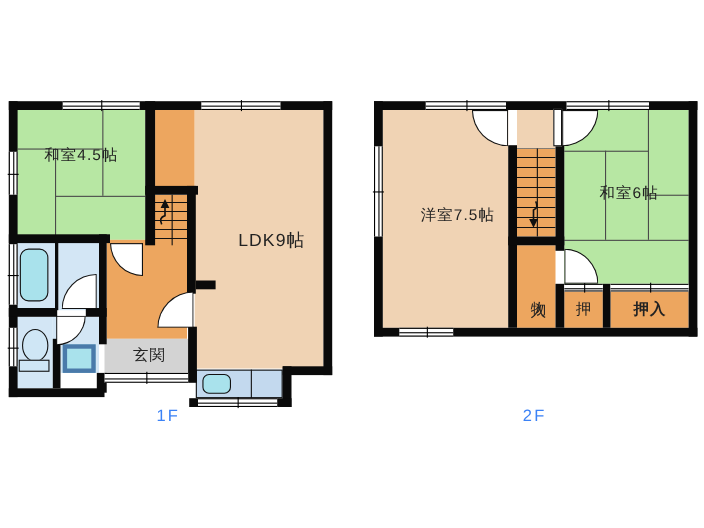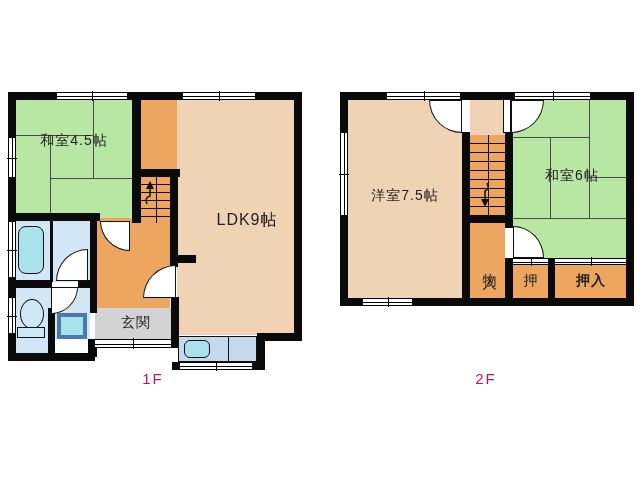--- a/index.html
+++ b/index.html
@@ -4,21 +4,21 @@
 <style>
   html,body{margin:0;padding:0;background:#fff;}
   .canvas{
     position:relative;width:640px;height:480px;background:#ffffff;overflow:hidden;
     font-family:"Liberation Sans","DejaVu Sans",sans-serif;color:#1a1a1a;
   }
   .wall{position:absolute;background:var(--c-wall,#0a0a0a);}
   .room{position:absolute;}
   .label{position:absolute;font-size:14px;color:#222;text-align:center;white-space:nowrap;line-height:1.05;letter-spacing:1px;}
   .label.big{font-size:16px;}
-  .label.floor{font-size:15px;color:#be185d;letter-spacing:2px;}
+  .label.floor{font-size:15px;color:#3b82f6;letter-spacing:2px;}
   .vtext{writing-mode:vertical-rl;text-orientation:upright;white-space:normal;letter-spacing:2px;}
   
   .window-h{position:absolute;background:#fff;border-top:1px solid #000;border-bottom:1px solid #000;box-sizing:border-box;}
   .window-h::before{content:"";position:absolute;left:0;right:0;top:50%;border-top:1px solid #000;}
   .window-h::after{content:"";position:absolute;left:50%;top:-2px;bottom:-2px;border-left:1px solid #000;}
   .window-v{position:absolute;background:#fff;border-left:1px solid #000;border-right:1px solid #000;box-sizing:border-box;}
   .window-v::before{content:"";position:absolute;top:0;bottom:0;left:50%;border-left:1px solid #000;}
   .window-v::after{content:"";position:absolute;top:50%;left:-2px;right:-2px;border-top:1px solid #000;}
   
   .arc{position:absolute;background:#fff;border:1px solid #111;box-sizing:border-box;}
@@ -152,21 +152,21 @@
     <div class="window-h" style="left:387px;top:92px;width:73px;height:8px;"></div>
     <div class="window-h" style="left:515px;top:92px;width:75px;height:8px;"></div>
     <div class="window-v" style="left:340px;top:133px;width:8px;height:82px;"></div>
     <div class="window-h" style="left:363px;top:298px;width:49px;height:8px;"></div>
 
     <div class="arc arc-bl" style="left:429px;top:100px;width:33px;height:33px;"></div>
     <div class="leaf" style="left:503px;top:99px;width:8px;height:34px;"></div>
     <div class="arc arc-br" style="left:511px;top:100px;width:33px;height:33px;"></div>
     <div class="arc arc-tr" style="left:513px;top:226px;width:31px;height:32px;"></div>
 
-    <div class="label" style="left:360px;top:188px;width:90px;">洋室7.5帖</div>
+    <div class="label" style="left:360px;top:188px;width:90px;text-align:right;">洋室7.5帖</div>
     <div class="label" style="left:534px;top:168px;width:76px;">和室6帖</div>
     <div class="label vtext" style="left:479px;top:242px;width:18px;height:44px;">物入</div>
     <div class="label" style="left:520px;top:273px;width:22px;">押</div>
     <div class="label" style="left:569px;top:273px;width:44px;font-weight:bold;">押入</div>
     <div class="label floor" style="left:466px;top:371px;width:40px;">2F</div>
   </div>
 
 </div>
 
 </body></html>

